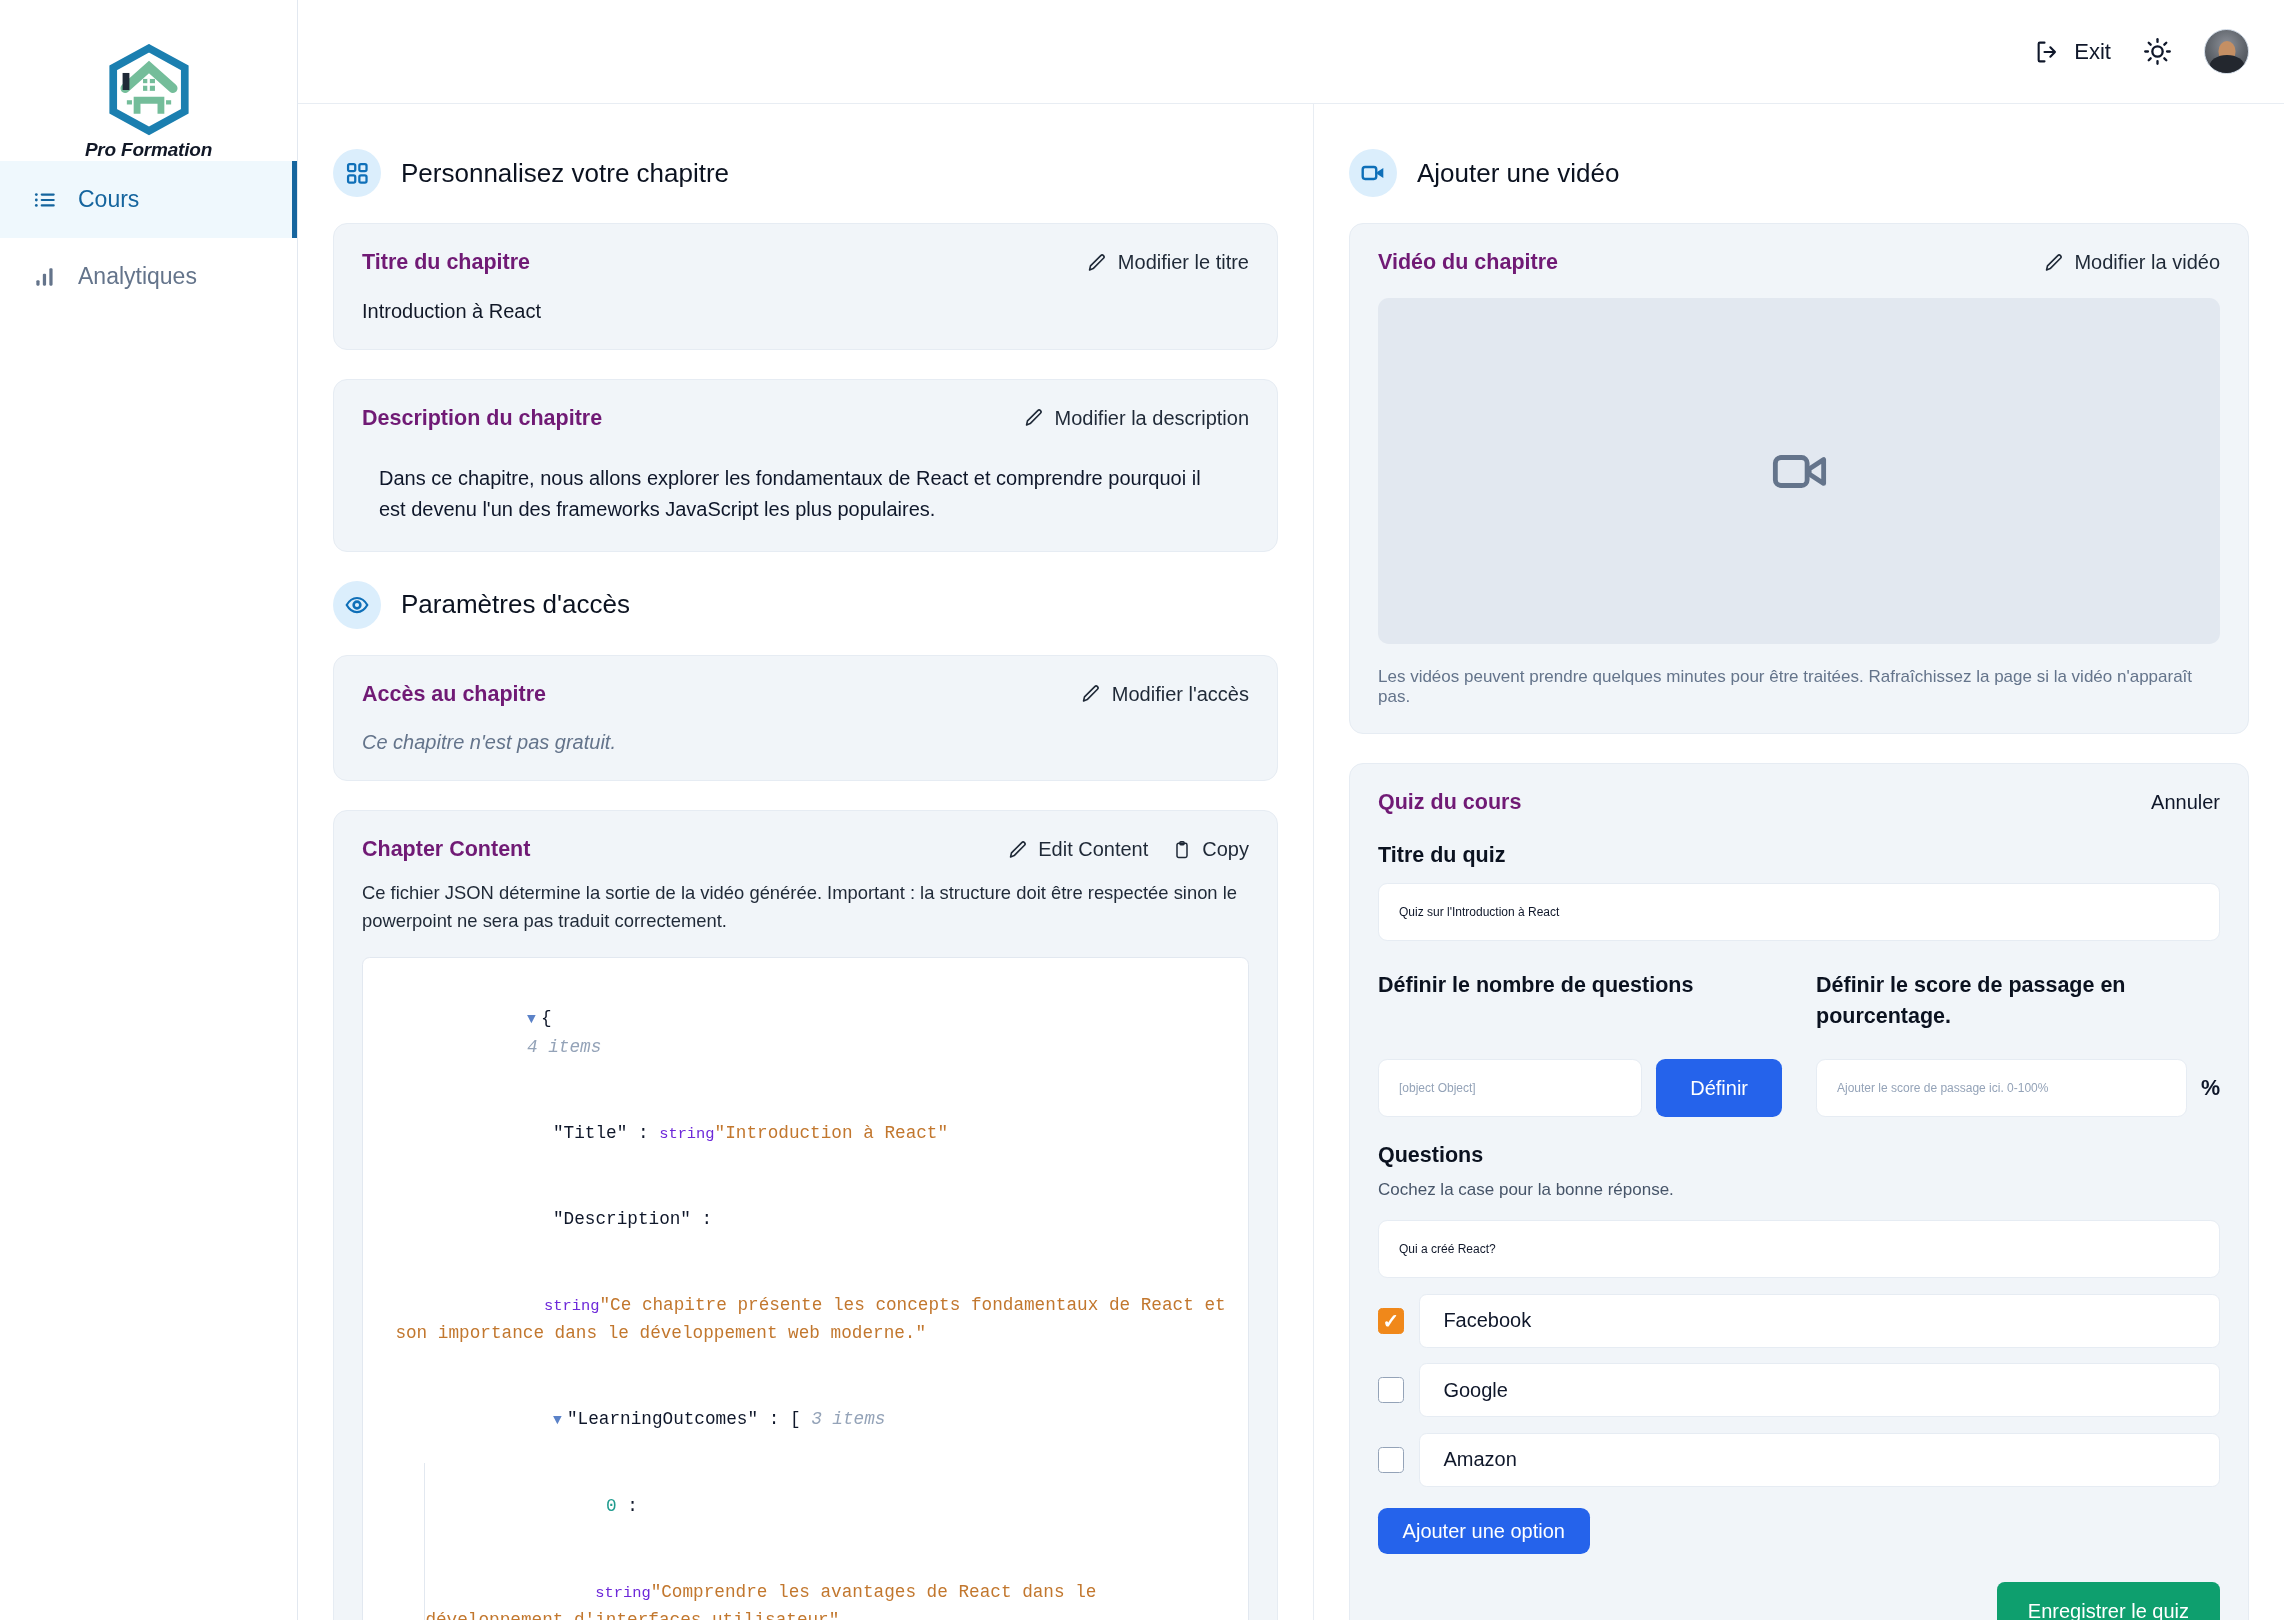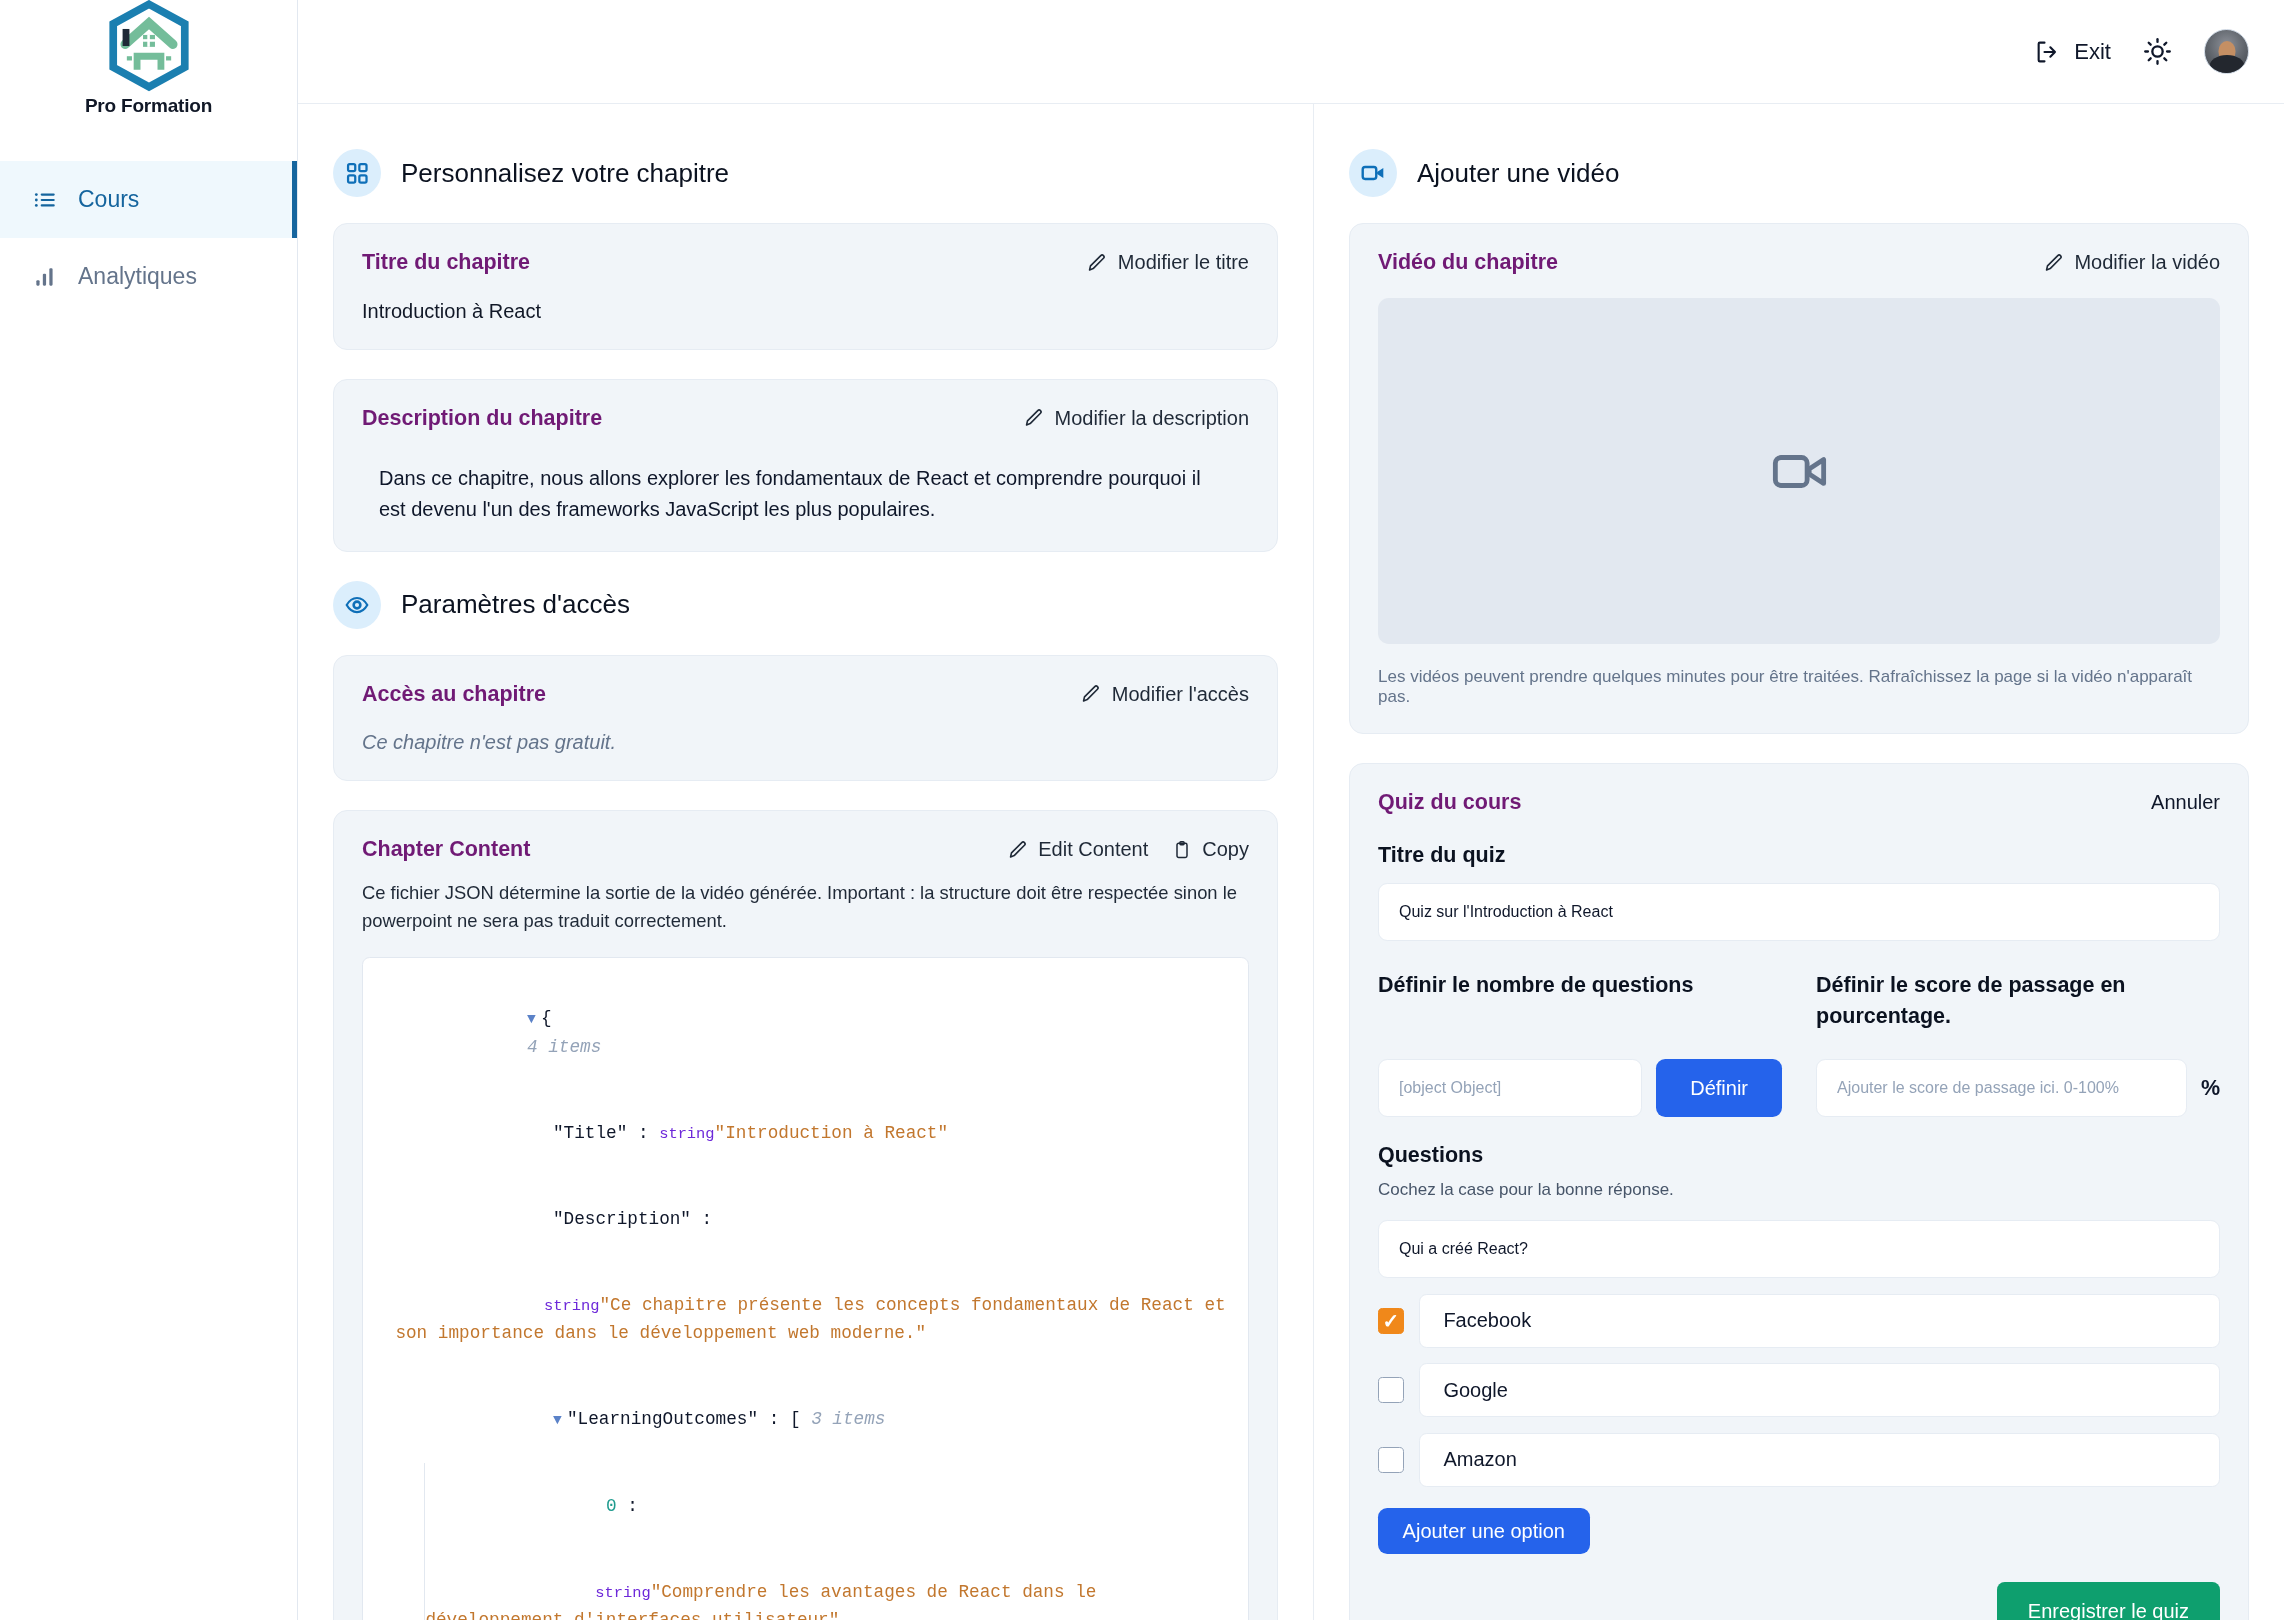--- a/index.html
+++ b/index.html
@@ -13,21 +13,21 @@
   .app { display: flex; width: 2284px; height: 1620px; }
 
   
   .sidebar {
     width: 298px; min-width: 298px; height: 1620px;
     background: #ffffff;
     border-right: 1.5px solid #e2e8f0;
     display: flex; flex-direction: column;
   }
   .brand {
-    height: 161px; display: flex; align-items: flex-start; justify-content: center;
+    height: 161px; display: flex; align-items: flex-end; justify-content: center; font-style: italic;
   }
   .brand-block { display:flex; flex-direction:column; align-items:center; }
   .logo-hex { width: 86px; height: 92px; }
   .brand-name {
     font-size: 19px; font-weight: 700; color: #111827;
     letter-spacing: -0.2px; margin-top: 3.1px;
   }
   .nav { display: flex; flex-direction: column; }
   .nav-item {
     display: flex; align-items: center; gap: 20px;
@@ -144,21 +144,21 @@
   
   .quiz-card {
     background: #f1f5f9; border-radius: 14px; border: 0.8px solid #e6ecf3;
     padding: 26px 28px 31px 28px; margin-bottom: 23px;
   }
   .link-btn { font-size: 20px; color: #0f172a; cursor: pointer; }
   .fld-label { font-size: 21.5px; font-weight: 700; color: #0b1220; margin-top: 28px; }
   .input {
     width: 100%; height: 58px; background: #ffffff;
     border: 0.8px solid #e6ecf3; border-radius: 9.2px;
-    padding: 0 20px; font-size: 16px; color: #0f172a;
+    padding: 0 20px; font-size: 12px; color: #0f172a;
     font-family: "Liberation Sans", sans-serif; margin-top: 15.4px; display:flex;
     align-items:center;
   }
   .input.ph { color: #94a3b8; }
   .two-col { display: flex; gap: 34px; margin-top: 29px; }
   .two-col > div { flex: 1; }
   .col-h { font-size: 21.5px; font-weight: 700; color: #0b1220; line-height: 1.42; }
   .row-inline { display: flex; align-items: center; gap: 14px; margin-top: 20px; }
   .btn {
     border: none; border-radius: 9.2px; cursor: pointer;

